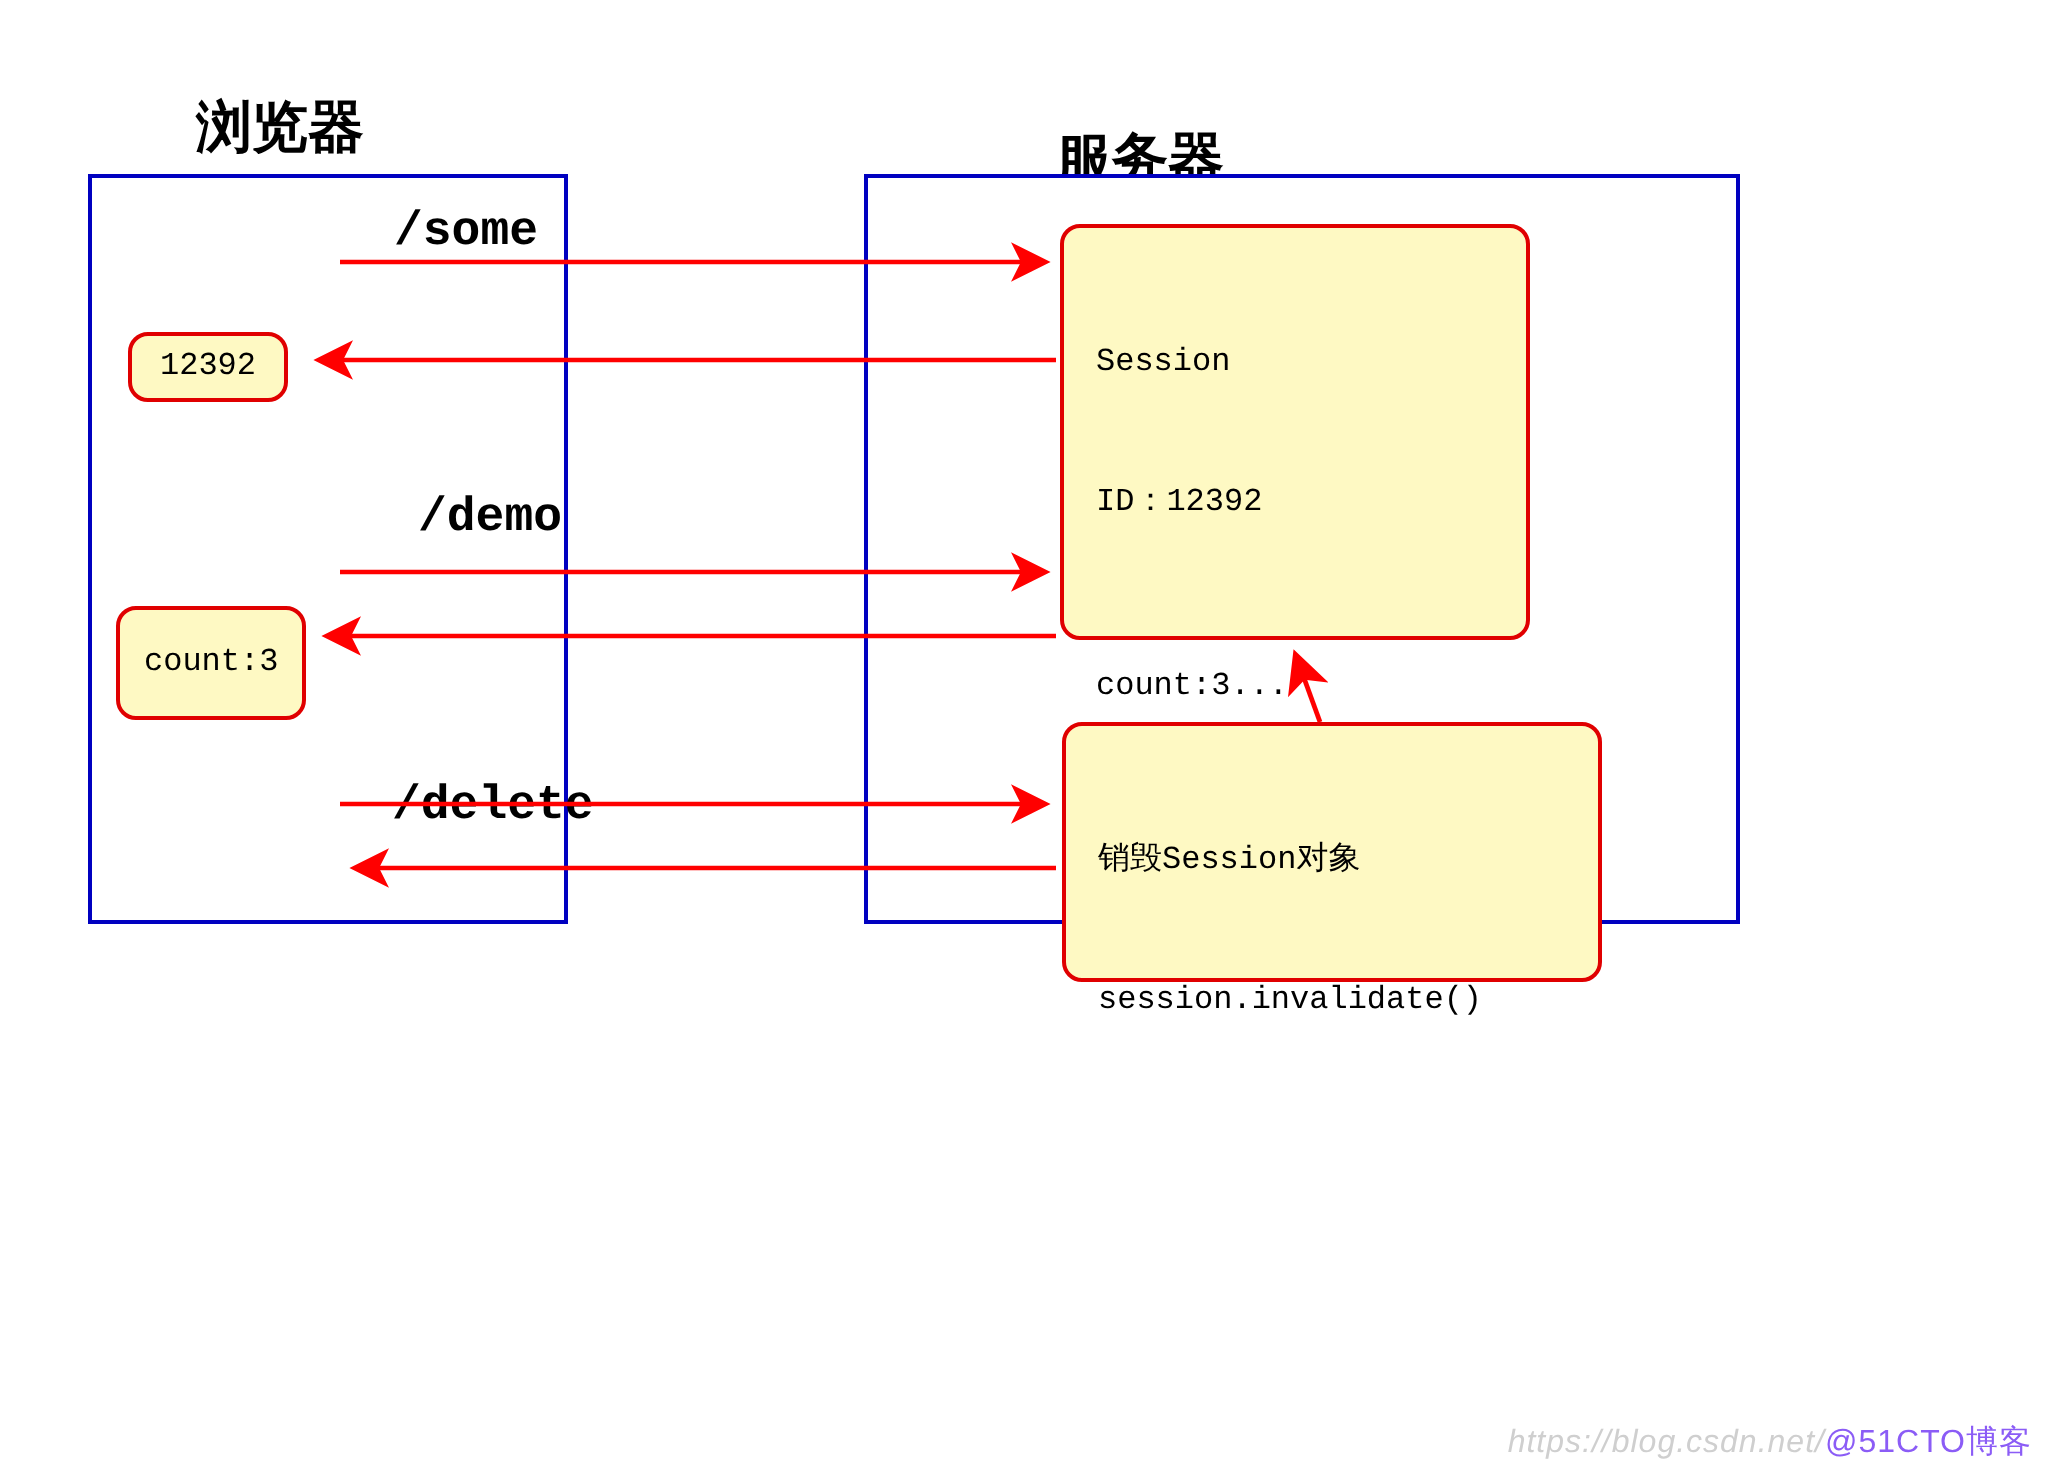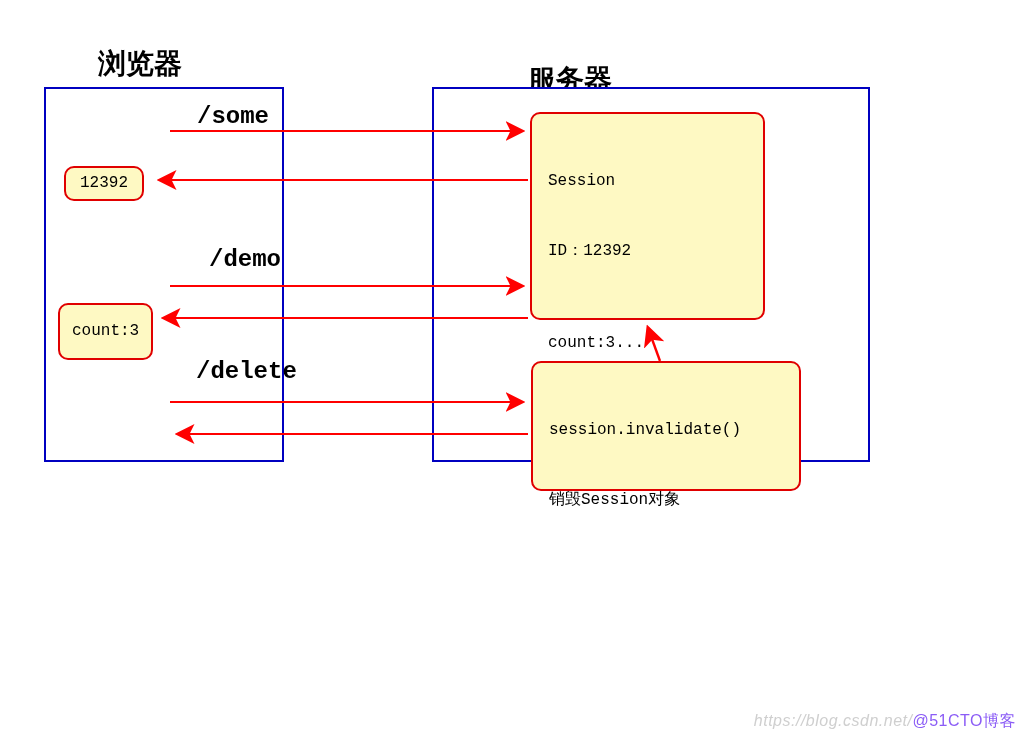--- a/index.html
+++ b/index.html
@@ -86,31 +86,31 @@
 
   <div class="box" style="left:432px; top:87px; width:438px; height:375px;"></div>
 
   <div class="pill" style="left:530px; top:112px; width:235px; height:208px; padding:10px 16px;">
     <div class="mono">Session</div>
     <div class="mono">ID：12392</div>
     <div class="mono" style="margin-top:22px;">count:3...</div>
   </div>
 
   <div class="pill" style="left:531px; top:361px; width:270px; height:130px; padding:10px 16px;">
+    <div class="mono">销毁Session对象</div>
     <div class="mono">session.invalidate()</div>
-    <div class="mono">销毁Session对象</div>
   </div>
 
   <div class="pill" style="left:64px; top:166px; padding:4px 14px;">12392</div>
 
   <div class="pill" style="left:58px; top:303px; padding:15px 12px;">count:3</div>
 
   <div class="flowlabel" style="left:197px; top:103px;">/some</div>
   <div class="flowlabel" style="left:197px; top:246px;margin-left:12px;">/demo</div>
-  <div class="flowlabel" style="left:196px; top:358px;text-align:right;">/delete</div>
+  <div class="flowlabel" style="left:196px; top:390px;text-align:right;">/delete</div>
 
   <svg width="1024" height="738">
     <defs>
       <marker id="arrowR" viewBox="0 0 12 12" refX="10" refY="6" markerWidth="9" markerHeight="9" orient="auto-start-reverse">
         <path d="M0,0 L12,6 L0,12 L3,6 Z" fill="#ff0000"></path>
       </marker>
     </defs>
 
     <line x1="170" y1="131" x2="522" y2="131" stroke="#ff0000" stroke-width="2.2" marker-end="url(#arrowR)"></line>
 

